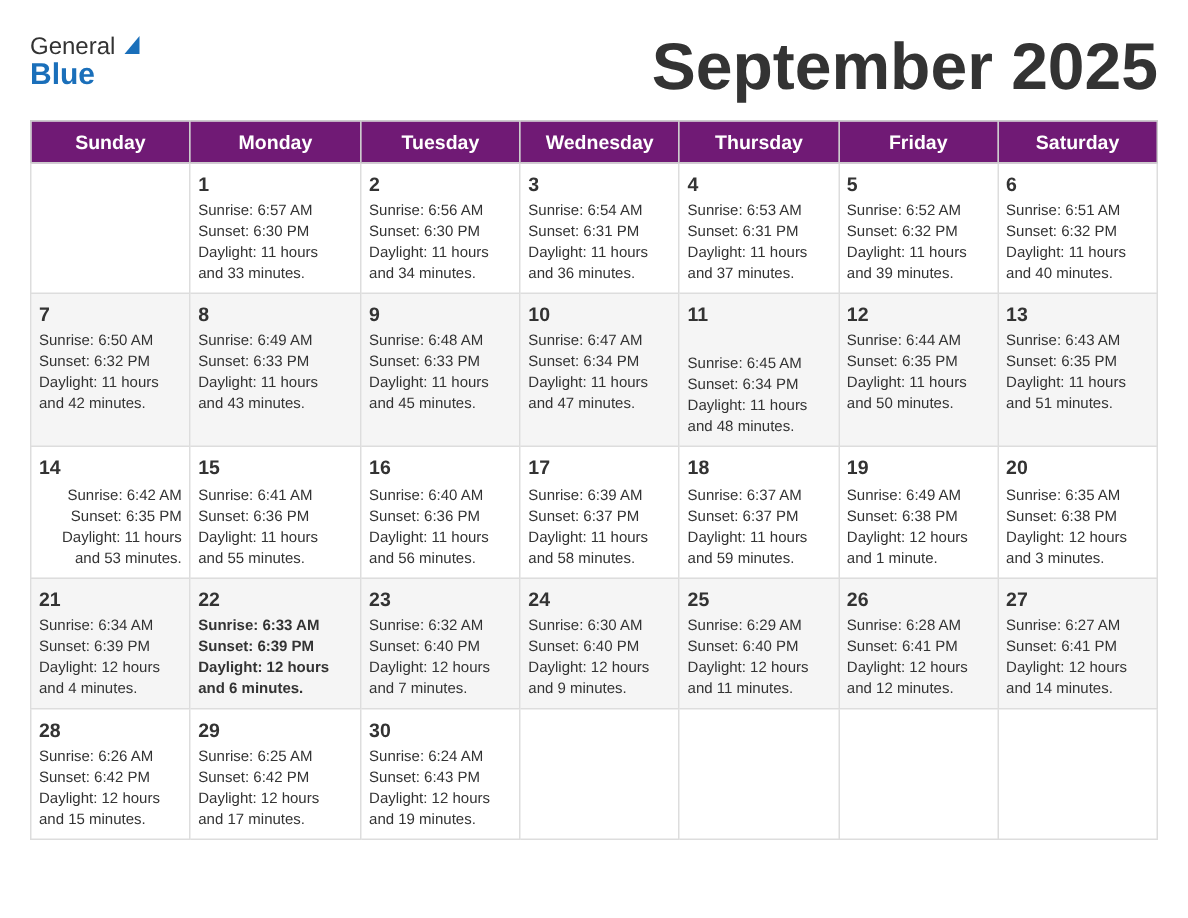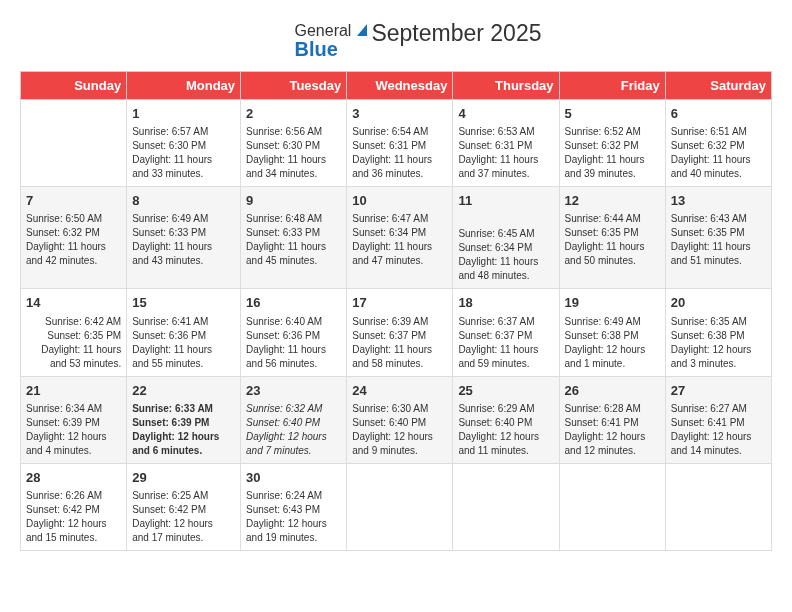--- a/index.html
+++ b/index.html
@@ -5,53 +5,52 @@
     * { box-sizing: border-box; margin: 0; padding: 0; }
     body {
       font-family: Arial, sans-serif;
       background: #fff;
       width: 792px;
       min-height: 612px;
       padding: 20px;
     }
     .header {
       display: flex;
-      justify-content: center;
+      justify-content: space-between;
       align-items: flex-start;
       margin-bottom: 10px;
-      margin-left: 44px;
     }
     .logo {
       display: flex;
       flex-direction: column;
       align-items: flex-start;
     }
     .logo-general { color: #333; }
     .logo-blue { color: #1a6fba; }
     .title-block {
       text-align: right;
     }
     .month-title {
-      font-size: 23px;
-      font-weight: normal;
+      font-size: 44px;
+      font-weight: bold;
       color: #333;
     }
     .subtitle {
       font-size: 14px;
       color: #555;
     }
     table {
       width: 100%;
       border-collapse: collapse;
       font-size: 11px;
     }
     thead tr th {
-      background-color: #ef4444;
+      background-color: #701a75;
       color: #fff;
-      text-align: right;
+      text-align: center;
       padding: 6px 5px;
       font-size: 13px;
       font-weight: bold;
       border: 1px solid #ccc;
     }
     tbody tr td {
       vertical-align: top;
       padding: 5px 5px;
       border: 1px solid #ddd;
       min-height: 80px;
@@ -265,21 +264,21 @@
         </td>
         <td>
           <span class="day-num">22</span>
           <div class="day-info" style="white-space: pre-line; font-weight: bold;">Sunrise: 6:33 AM
 Sunset: 6:39 PM
 Daylight: 12 hours
 and 6 minutes.</div>
         </td>
         <td>
           <span class="day-num">23</span>
-          <div class="day-info" style="white-space: pre-line; font-style: italic;">Sunrise: 6:32 AM
+          <div class="day-info" style="white-space: pre-line;">Sunrise: 6:32 AM
 Sunset: 6:40 PM
 Daylight: 12 hours
 and 7 minutes.</div>
         </td>
         <td>
           <span class="day-num">24</span>
           <div class="day-info" style="white-space: pre-line;">Sunrise: 6:30 AM
 Sunset: 6:40 PM
 Daylight: 12 hours
 and 9 minutes.</div>

